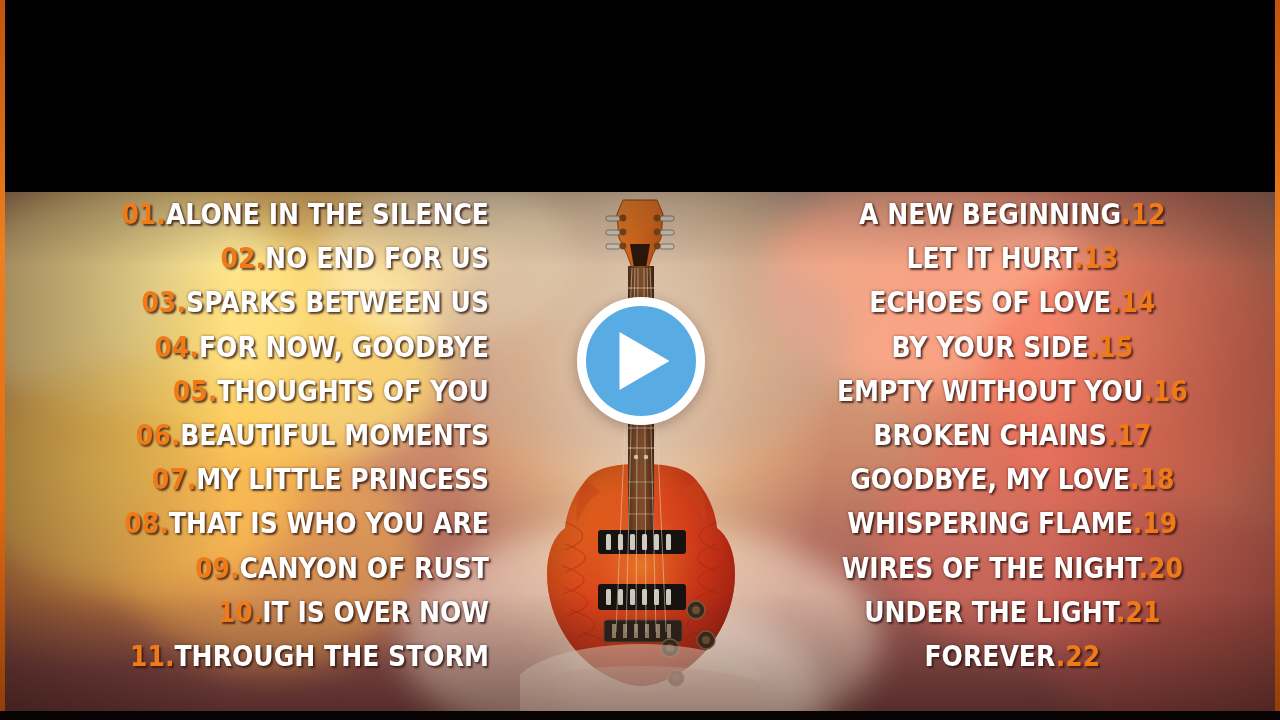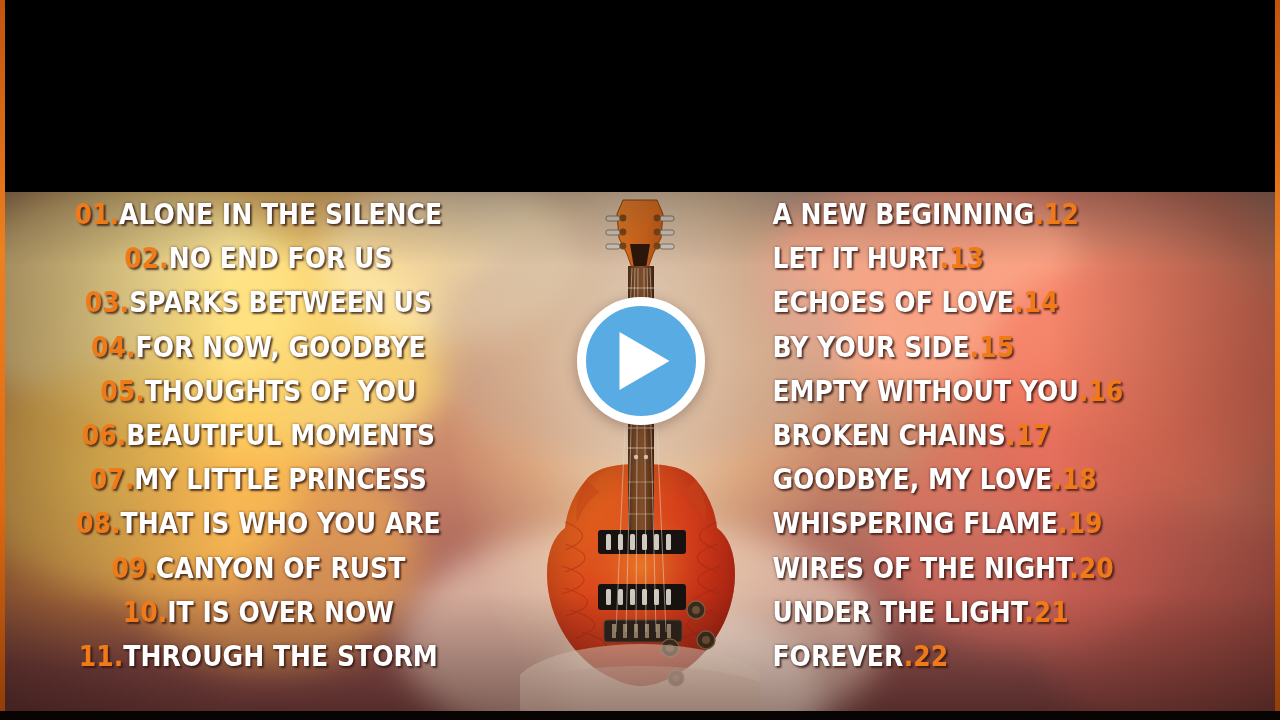--- a/index.html
+++ b/index.html
@@ -127,22 +127,22 @@
     width:0; height:0;
     border-top:29px solid transparent;
     border-bottom:29px solid transparent;
     border-left:50px solid #FFFFFF;
   }
 
   
   .tracks { position:absolute; left:0; top:192px; width:1280px; height:528px; z-index:25; }
 
   .col { position:absolute; top:0; }
-  .col-left  { left:24px;  width:500px; text-align:center; }
-  .col-right { right:24px; width:520px; text-align:left; }
+  .col-left  { left:24px;  width:500px; text-align:right; }
+  .col-right { right:24px; width:520px; text-align:center; }
 
   .track {
     height:44.2px;
     line-height:44.2px;
     white-space:nowrap;
     font-family:"DejaVu Sans", sans-serif;
     font-weight:900;
     font-size:27px;
     letter-spacing:0px;
     color:#FFFFFF;

